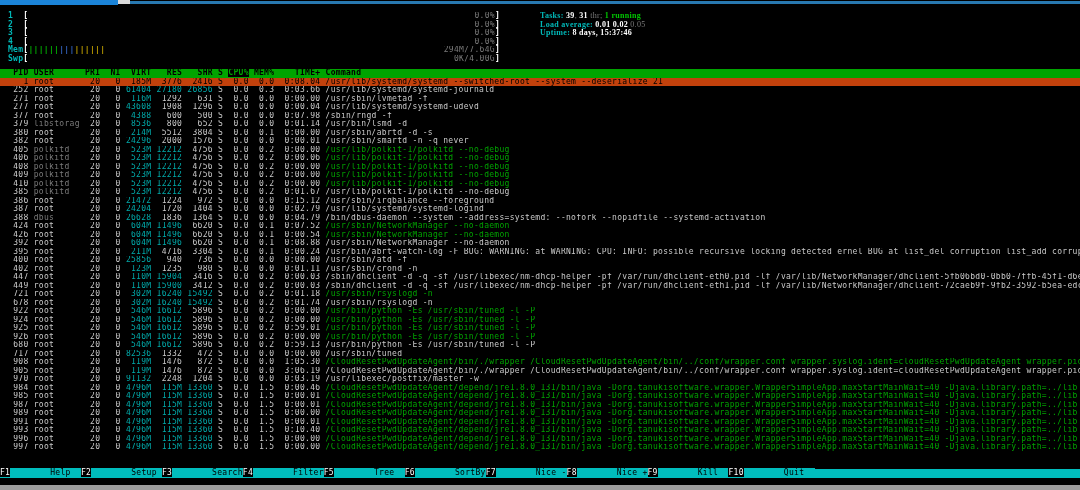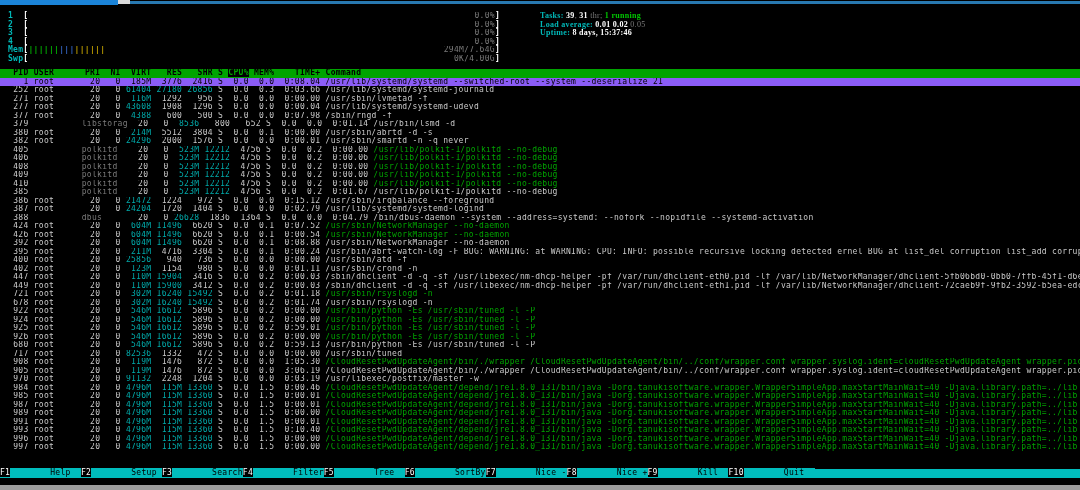--- a/index.html
+++ b/index.html
@@ -25,24 +25,24 @@
   #sideinfo .line{height:8.5px;}
   .c-label{color:#00b8b8;font-weight:bold;}
   .c-value{color:#ffffff;font-weight:bold;}
   .c-shadow{color:#7a7a7a;}
   .c-running{color:#00c800;font-weight:bold;}
   
   #table{position:absolute;top:69px;left:0;right:0;}
   .trow{height:8.5px;white-space:pre;padding-left:3px;overflow:hidden;}
   .thead{background:#00a400;color:#000;font-weight:bold;}
   .thead .sortcol{background:#000;color:#00a400;}
-  .sel{background:#8b5cf6;}
+  .sel{background:#c2410c;}
   .sel span{color:#000 !important;font-weight:normal;}
   .w{color:#c9c9c9;}
-  .dim{color:#7a7a7a;margin-left:48px;}
+  .dim{color:#7a7a7a;}
   .cy{color:#00aaaa;}
   .grn{color:#00a300;}
   
   #fbar{position:absolute;top:469px;left:0;width:100%;height:9px;display:flex;white-space:pre;background:#00bcbc;}
   .fk-key{background:#000;color:#fff;}
   .fk-label{background:#00bcbc;color:#000;padding-left:40px;}
   .fk-fill{flex:1;background:#00bcbc;}
   
   .bstrip-black{position:absolute;top:478px;left:0;width:100%;height:7px;background:#000;}
   .bstrip-gray{position:absolute;top:485px;left:0;width:100%;height:5px;background:#9c9c9c;}
@@ -63,41 +63,41 @@
       <div class="mline"><span class="mlabel">3  </span><span class="bracket">[</span><span class="mbody"><span></span><span class="mval">0.0%</span></span><span class="bracket">]</span></div>
       <div class="mline"><span class="mlabel">4  </span><span class="bracket">[</span><span class="mbody"><span></span><span class="mval">0.0%</span></span><span class="bracket">]</span></div>
       <div class="mline"><span class="mlabel">Mem</span><span class="bracket">[</span><span class="mbody"><span><span class="bar-g">||||||</span><span class="bar-b">|||</span><span class="bar-y">||||||</span></span><span class="mval">294M/7.64G</span></span><span class="bracket">]</span></div>
       <div class="mline"><span class="mlabel">Swp</span><span class="bracket">[</span><span class="mbody"><span></span><span class="mval">0K/4.00G</span></span><span class="bracket">]</span></div>
     </div>
   <div id="sideinfo"><div class="line"><span class="c-label">Tasks: </span><span class="c-value">39</span><span class="c-shadow">, </span><span class="c-value">31</span><span class="c-shadow"> thr</span><span class="c-shadow">; </span><span class="c-running">1 running</span></div><div class="line"><span class="c-label">Load average: </span><span class="c-value">0.01 </span><span class="c-value">0.02 </span><span class="c-shadow">0.05</span></div><div class="line"><span class="c-label">Uptime: </span><span class="c-value">8 days, 15:37:46</span></div></div>
   <div id="table">
       <div class="trow thead"><span>  PID</span> <span>USER     </span> <span>PRI</span> <span> NI</span> <span> VIRT</span> <span>  RES</span> <span>  SHR</span> <span>S</span> <span class="sortcol">CPU%</span> <span>MEM%</span> <span>   TIME+</span> <span>Command</span></div>
       <div class="trow sel"><span class="w">    1</span> <span class="w">root     </span> <span class="w"> 20</span> <span class="w">  0</span> <span class="cy"> 185M</span> <span class="w"> 3776</span> <span class="w"> 2416</span> <span class="w">S</span> <span class="w"> 0.0</span> <span class="w"> 0.0</span> <span class="w"> 0:08.04</span> <span class="w">/usr/lib/systemd/systemd --switched-root --system --deserialize 21</span></div>
       <div class="trow"><span class="w">  252</span> <span class="w">root     </span> <span class="w"> 20</span> <span class="w">  0</span> <span class="cy">61404</span> <span class="cy">27180</span> <span class="cy">26856</span> <span class="w">S</span> <span class="w"> 0.0</span> <span class="w"> 0.3</span> <span class="w"> 0:03.66</span> <span class="w">/usr/lib/systemd/systemd-journald</span></div>
-      <div class="trow"><span class="w">  271</span> <span class="w">root     </span> <span class="w"> 20</span> <span class="w">  0</span> <span class="cy"> 116M</span> <span class="w"> 1292</span> <span class="w">  956</span> <span class="w">S</span> <span class="w"> 0.0</span> <span class="w"> 0.0</span> <span class="w"> 0:00.00</span> <span class="w">/usr/sbin/lvmetad -f</span></div>
+      <div class="trow"><span class="w">  271</span> <span class="w">root     </span> <span class="w"> 20</span> <span class="w">  0</span> <span class="cy"> 116M</span> <span class="w"> 1292</span> <span class="w">  631</span> <span class="w">S</span> <span class="w"> 0.0</span> <span class="w"> 0.0</span> <span class="w"> 0:00.00</span> <span class="w">/usr/sbin/lvmetad -f</span></div>
       <div class="trow"><span class="w">  277</span> <span class="w">root     </span> <span class="w"> 20</span> <span class="w">  0</span> <span class="cy">43608</span> <span class="w"> 1908</span> <span class="w"> 1296</span> <span class="w">S</span> <span class="w"> 0.0</span> <span class="w"> 0.0</span> <span class="w"> 0:00.04</span> <span class="w">/usr/lib/systemd/systemd-udevd</span></div>
       <div class="trow"><span class="w">  377</span> <span class="w">root     </span> <span class="w"> 20</span> <span class="w">  0</span> <span class="cy"> 4388</span> <span class="w">  600</span> <span class="w">  500</span> <span class="w">S</span> <span class="w"> 0.0</span> <span class="w"> 0.0</span> <span class="w"> 0:07.98</span> <span class="w">/sbin/rngd -f</span></div>
       <div class="trow"><span class="w">  379</span> <span class="dim">libstorag</span> <span class="w"> 20</span> <span class="w">  0</span> <span class="cy"> 8536</span> <span class="w">  800</span> <span class="w">  652</span> <span class="w">S</span> <span class="w"> 0.0</span> <span class="w"> 0.0</span> <span class="w"> 0:01.14</span> <span class="w">/usr/bin/lsmd -d</span></div>
       <div class="trow"><span class="w">  380</span> <span class="w">root     </span> <span class="w"> 20</span> <span class="w">  0</span> <span class="cy"> 214M</span> <span class="w"> 5512</span> <span class="w"> 3804</span> <span class="w">S</span> <span class="w"> 0.0</span> <span class="w"> 0.1</span> <span class="w"> 0:00.00</span> <span class="w">/usr/sbin/abrtd -d -s</span></div>
       <div class="trow"><span class="w">  382</span> <span class="w">root     </span> <span class="w"> 20</span> <span class="w">  0</span> <span class="cy">24296</span> <span class="w"> 2000</span> <span class="w"> 1576</span> <span class="w">S</span> <span class="w"> 0.0</span> <span class="w"> 0.0</span> <span class="w"> 0:00.01</span> <span class="w">/usr/sbin/smartd -n -q never</span></div>
       <div class="trow"><span class="w">  405</span> <span class="dim">polkitd  </span> <span class="w"> 20</span> <span class="w">  0</span> <span class="cy"> 523M</span> <span class="cy">12212</span> <span class="w"> 4756</span> <span class="w">S</span> <span class="w"> 0.0</span> <span class="w"> 0.2</span> <span class="w"> 0:00.00</span> <span class="grn">/usr/lib/polkit-1/polkitd --no-debug</span></div>
       <div class="trow"><span class="w">  406</span> <span class="dim">polkitd  </span> <span class="w"> 20</span> <span class="w">  0</span> <span class="cy"> 523M</span> <span class="cy">12212</span> <span class="w"> 4756</span> <span class="w">S</span> <span class="w"> 0.0</span> <span class="w"> 0.2</span> <span class="w"> 0:00.06</span> <span class="grn">/usr/lib/polkit-1/polkitd --no-debug</span></div>
       <div class="trow"><span class="w">  408</span> <span class="dim">polkitd  </span> <span class="w"> 20</span> <span class="w">  0</span> <span class="cy"> 523M</span> <span class="cy">12212</span> <span class="w"> 4756</span> <span class="w">S</span> <span class="w"> 0.0</span> <span class="w"> 0.2</span> <span class="w"> 0:00.00</span> <span class="grn">/usr/lib/polkit-1/polkitd --no-debug</span></div>
       <div class="trow"><span class="w">  409</span> <span class="dim">polkitd  </span> <span class="w"> 20</span> <span class="w">  0</span> <span class="cy"> 523M</span> <span class="cy">12212</span> <span class="w"> 4756</span> <span class="w">S</span> <span class="w"> 0.0</span> <span class="w"> 0.2</span> <span class="w"> 0:00.00</span> <span class="grn">/usr/lib/polkit-1/polkitd --no-debug</span></div>
       <div class="trow"><span class="w">  410</span> <span class="dim">polkitd  </span> <span class="w"> 20</span> <span class="w">  0</span> <span class="cy"> 523M</span> <span class="cy">12212</span> <span class="w"> 4756</span> <span class="w">S</span> <span class="w"> 0.0</span> <span class="w"> 0.2</span> <span class="w"> 0:00.00</span> <span class="grn">/usr/lib/polkit-1/polkitd --no-debug</span></div>
       <div class="trow"><span class="w">  385</span> <span class="dim">polkitd  </span> <span class="w"> 20</span> <span class="w">  0</span> <span class="cy"> 523M</span> <span class="cy">12212</span> <span class="w"> 4756</span> <span class="w">S</span> <span class="w"> 0.0</span> <span class="w"> 0.2</span> <span class="w"> 0:01.67</span> <span class="w">/usr/lib/polkit-1/polkitd --no-debug</span></div>
       <div class="trow"><span class="w">  386</span> <span class="w">root     </span> <span class="w"> 20</span> <span class="w">  0</span> <span class="cy">21472</span> <span class="w"> 1224</span> <span class="w">  972</span> <span class="w">S</span> <span class="w"> 0.0</span> <span class="w"> 0.0</span> <span class="w"> 0:15.12</span> <span class="w">/usr/sbin/irqbalance --foreground</span></div>
       <div class="trow"><span class="w">  387</span> <span class="w">root     </span> <span class="w"> 20</span> <span class="w">  0</span> <span class="cy">24204</span> <span class="w"> 1720</span> <span class="w"> 1404</span> <span class="w">S</span> <span class="w"> 0.0</span> <span class="w"> 0.0</span> <span class="w"> 0:02.79</span> <span class="w">/usr/lib/systemd/systemd-logind</span></div>
       <div class="trow"><span class="w">  388</span> <span class="dim">dbus     </span> <span class="w"> 20</span> <span class="w">  0</span> <span class="cy">26628</span> <span class="w"> 1836</span> <span class="w"> 1364</span> <span class="w">S</span> <span class="w"> 0.0</span> <span class="w"> 0.0</span> <span class="w"> 0:04.79</span> <span class="w">/bin/dbus-daemon --system --address=systemd: --nofork --nopidfile --systemd-activation</span></div>
       <div class="trow"><span class="w">  424</span> <span class="w">root     </span> <span class="w"> 20</span> <span class="w">  0</span> <span class="cy"> 604M</span> <span class="cy">11496</span> <span class="w"> 6620</span> <span class="w">S</span> <span class="w"> 0.0</span> <span class="w"> 0.1</span> <span class="w"> 0:07.52</span> <span class="grn">/usr/sbin/NetworkManager --no-daemon</span></div>
       <div class="trow"><span class="w">  426</span> <span class="w">root     </span> <span class="w"> 20</span> <span class="w">  0</span> <span class="cy"> 604M</span> <span class="cy">11496</span> <span class="w"> 6620</span> <span class="w">S</span> <span class="w"> 0.0</span> <span class="w"> 0.1</span> <span class="w"> 0:00.54</span> <span class="grn">/usr/sbin/NetworkManager --no-daemon</span></div>
       <div class="trow"><span class="w">  392</span> <span class="w">root     </span> <span class="w"> 20</span> <span class="w">  0</span> <span class="cy"> 604M</span> <span class="cy">11496</span> <span class="w"> 6620</span> <span class="w">S</span> <span class="w"> 0.0</span> <span class="w"> 0.1</span> <span class="w"> 0:08.88</span> <span class="w">/usr/sbin/NetworkManager --no-daemon</span></div>
       <div class="trow"><span class="w">  395</span> <span class="w">root     </span> <span class="w"> 20</span> <span class="w">  0</span> <span class="cy"> 211M</span> <span class="w"> 4716</span> <span class="w"> 3304</span> <span class="w">S</span> <span class="w"> 0.0</span> <span class="w"> 0.1</span> <span class="w"> 0:00.24</span> <span class="w">/usr/bin/abrt-watch-log -F BUG: WARNING: at WARNING: CPU: INFO: possible recursive locking detected ernel BUG at list_del corruption list_add corruption do_IRQ: stack overflow: ear stack overflow (cur: enera</span></div>
       <div class="trow"><span class="w">  400</span> <span class="w">root     </span> <span class="w"> 20</span> <span class="w">  0</span> <span class="cy">25856</span> <span class="w">  940</span> <span class="w">  736</span> <span class="w">S</span> <span class="w"> 0.0</span> <span class="w"> 0.0</span> <span class="w"> 0:00.00</span> <span class="w">/usr/sbin/atd -f</span></div>
-      <div class="trow"><span class="w">  402</span> <span class="w">root     </span> <span class="w"> 20</span> <span class="w">  0</span> <span class="cy"> 123M</span> <span class="w"> 1154</span> <span class="w">  980</span> <span class="w">S</span> <span class="w"> 0.0</span> <span class="w"> 0.0</span> <span class="w"> 0:01.11</span> <span class="w">/usr/sbin/crond -n</span></div>
+      <div class="trow"><span class="w">  402</span> <span class="w">root     </span> <span class="w"> 20</span> <span class="w">  0</span> <span class="cy"> 123M</span> <span class="w"> 1235</span> <span class="w">  980</span> <span class="w">S</span> <span class="w"> 0.0</span> <span class="w"> 0.0</span> <span class="w"> 0:01.11</span> <span class="w">/usr/sbin/crond -n</span></div>
       <div class="trow"><span class="w">  447</span> <span class="w">root     </span> <span class="w"> 20</span> <span class="w">  0</span> <span class="cy"> 110M</span> <span class="cy">15904</span> <span class="w"> 3416</span> <span class="w">S</span> <span class="w"> 0.0</span> <span class="w"> 0.2</span> <span class="w"> 0:00.03</span> <span class="w">/sbin/dhclient -d -q -sf /usr/libexec/nm-dhcp-helper -pf /var/run/dhclient-eth0.pid -lf /var/lib/NetworkManager/dhclient-5fb06bd0-0bb0-7ffb-45f1-d6edd65f3e03-eth0.lease -cf /var/lib/NetworkManager/dhclient-e</span></div>
       <div class="trow"><span class="w">  449</span> <span class="w">root     </span> <span class="w"> 20</span> <span class="w">  0</span> <span class="cy"> 110M</span> <span class="cy">15900</span> <span class="w"> 3412</span> <span class="w">S</span> <span class="w"> 0.0</span> <span class="w"> 0.2</span> <span class="w"> 0:00.03</span> <span class="w">/sbin/dhclient -d -q -sf /usr/libexec/nm-dhcp-helper -pf /var/run/dhclient-eth1.pid -lf /var/lib/NetworkManager/dhclient-72caeb9f-9fb2-3592-b5ea-edc5fa7460c8-eth1.lease -cf /var/lib/NetworkManager/dhclient-e</span></div>
       <div class="trow"><span class="w">  721</span> <span class="w">root     </span> <span class="w"> 20</span> <span class="w">  0</span> <span class="cy"> 302M</span> <span class="cy">16240</span> <span class="cy">15492</span> <span class="w">S</span> <span class="w"> 0.0</span> <span class="w"> 0.2</span> <span class="w"> 0:01.18</span> <span class="grn">/usr/sbin/rsyslogd -n</span></div>
       <div class="trow"><span class="w">  678</span> <span class="w">root     </span> <span class="w"> 20</span> <span class="w">  0</span> <span class="cy"> 302M</span> <span class="cy">16240</span> <span class="cy">15492</span> <span class="w">S</span> <span class="w"> 0.0</span> <span class="w"> 0.2</span> <span class="w"> 0:01.74</span> <span class="w">/usr/sbin/rsyslogd -n</span></div>
       <div class="trow"><span class="w">  922</span> <span class="w">root     </span> <span class="w"> 20</span> <span class="w">  0</span> <span class="cy"> 546M</span> <span class="cy">16612</span> <span class="w"> 5896</span> <span class="w">S</span> <span class="w"> 0.0</span> <span class="w"> 0.2</span> <span class="w"> 0:00.00</span> <span class="grn">/usr/bin/python -Es /usr/sbin/tuned -l -P</span></div>
       <div class="trow"><span class="w">  924</span> <span class="w">root     </span> <span class="w"> 20</span> <span class="w">  0</span> <span class="cy"> 546M</span> <span class="cy">16612</span> <span class="w"> 5896</span> <span class="w">S</span> <span class="w"> 0.0</span> <span class="w"> 0.2</span> <span class="w"> 0:00.00</span> <span class="grn">/usr/bin/python -Es /usr/sbin/tuned -l -P</span></div>
       <div class="trow"><span class="w">  925</span> <span class="w">root     </span> <span class="w"> 20</span> <span class="w">  0</span> <span class="cy"> 546M</span> <span class="cy">16612</span> <span class="w"> 5896</span> <span class="w">S</span> <span class="w"> 0.0</span> <span class="w"> 0.2</span> <span class="w"> 0:59.01</span> <span class="grn">/usr/bin/python -Es /usr/sbin/tuned -l -P</span></div>
       <div class="trow"><span class="w">  926</span> <span class="w">root     </span> <span class="w"> 20</span> <span class="w">  0</span> <span class="cy"> 546M</span> <span class="cy">16612</span> <span class="w"> 5896</span> <span class="w">S</span> <span class="w"> 0.0</span> <span class="w"> 0.2</span> <span class="w"> 0:00.00</span> <span class="grn">/usr/bin/python -Es /usr/sbin/tuned -l -P</span></div>
       <div class="trow"><span class="w">  680</span> <span class="w">root     </span> <span class="w"> 20</span> <span class="w">  0</span> <span class="cy"> 546M</span> <span class="cy">16612</span> <span class="w"> 5896</span> <span class="w">S</span> <span class="w"> 0.0</span> <span class="w"> 0.2</span> <span class="w"> 0:59.13</span> <span class="w">/usr/bin/python -Es /usr/sbin/tuned -l -P</span></div>
       <div class="trow"><span class="w">  717</span> <span class="w">root     </span> <span class="w"> 20</span> <span class="w">  0</span> <span class="cy">82536</span> <span class="w"> 1332</span> <span class="w">  472</span> <span class="w">S</span> <span class="w"> 0.0</span> <span class="w"> 0.0</span> <span class="w"> 0:00.00</span> <span class="w">/usr/sbin/tuned</span></div>

